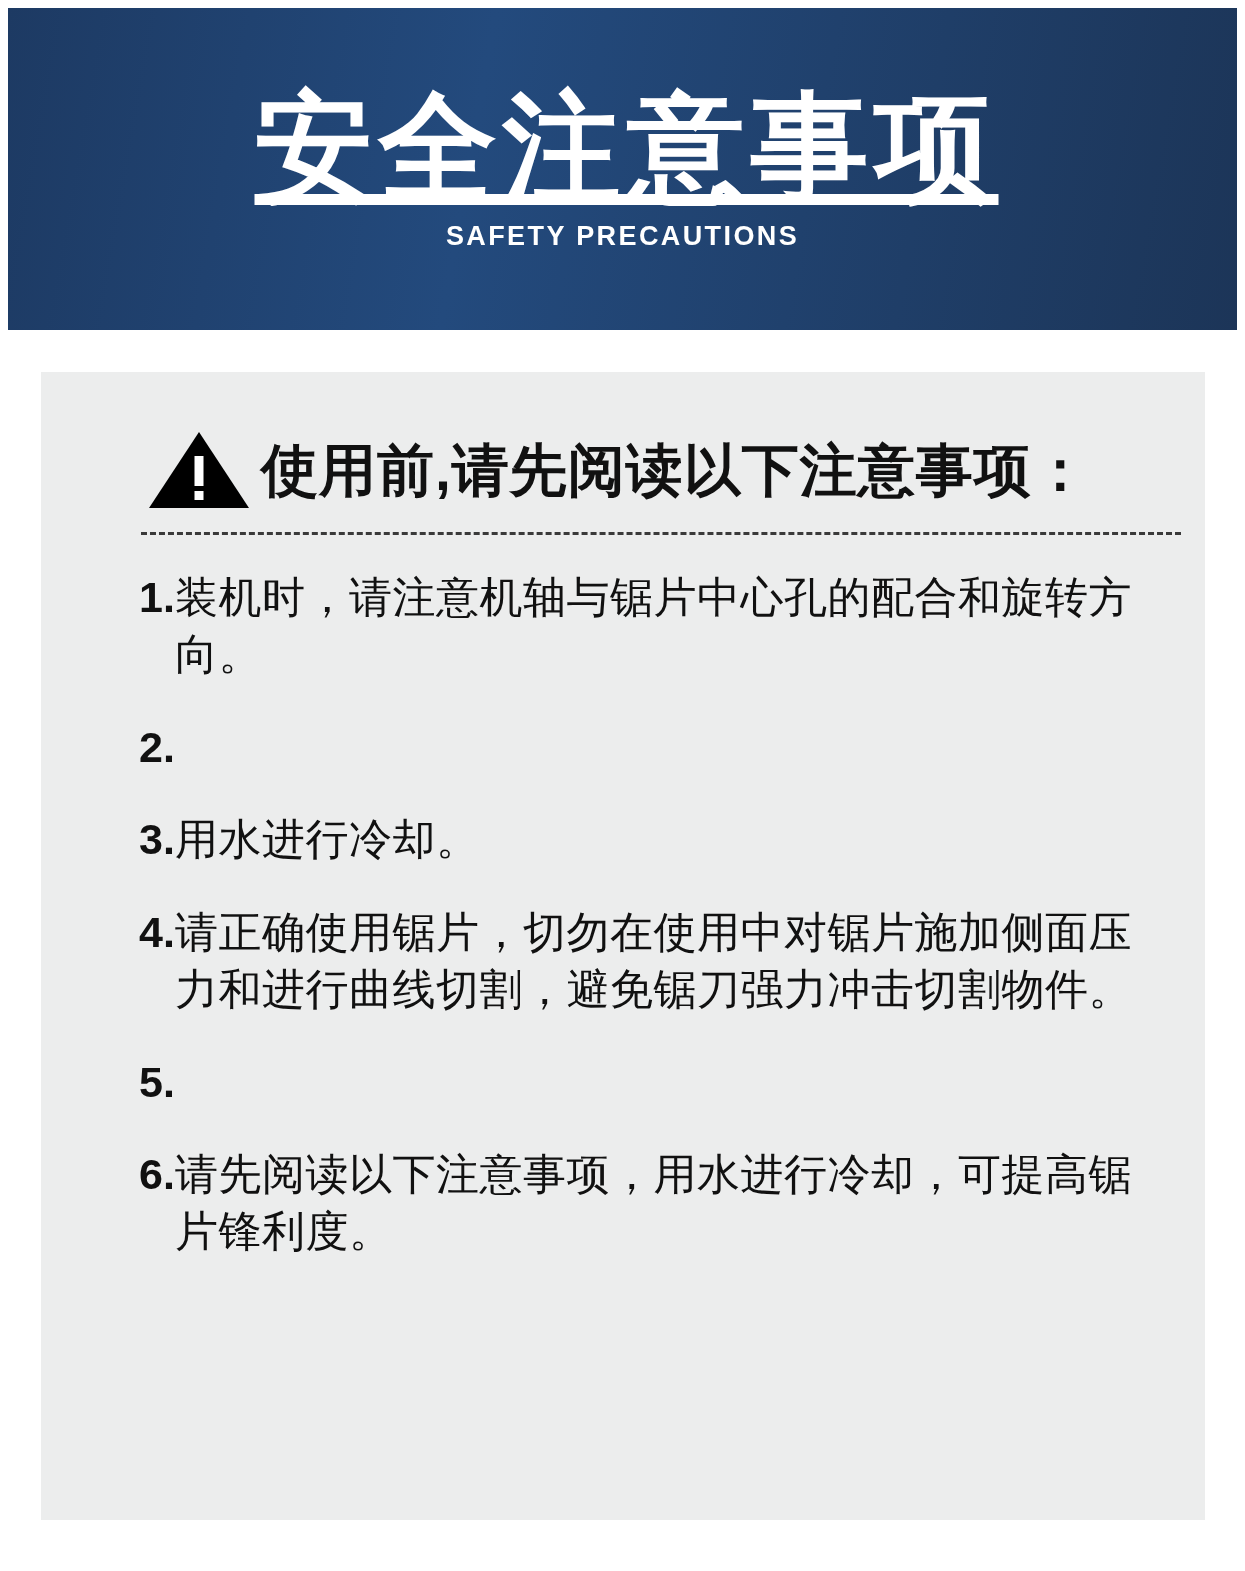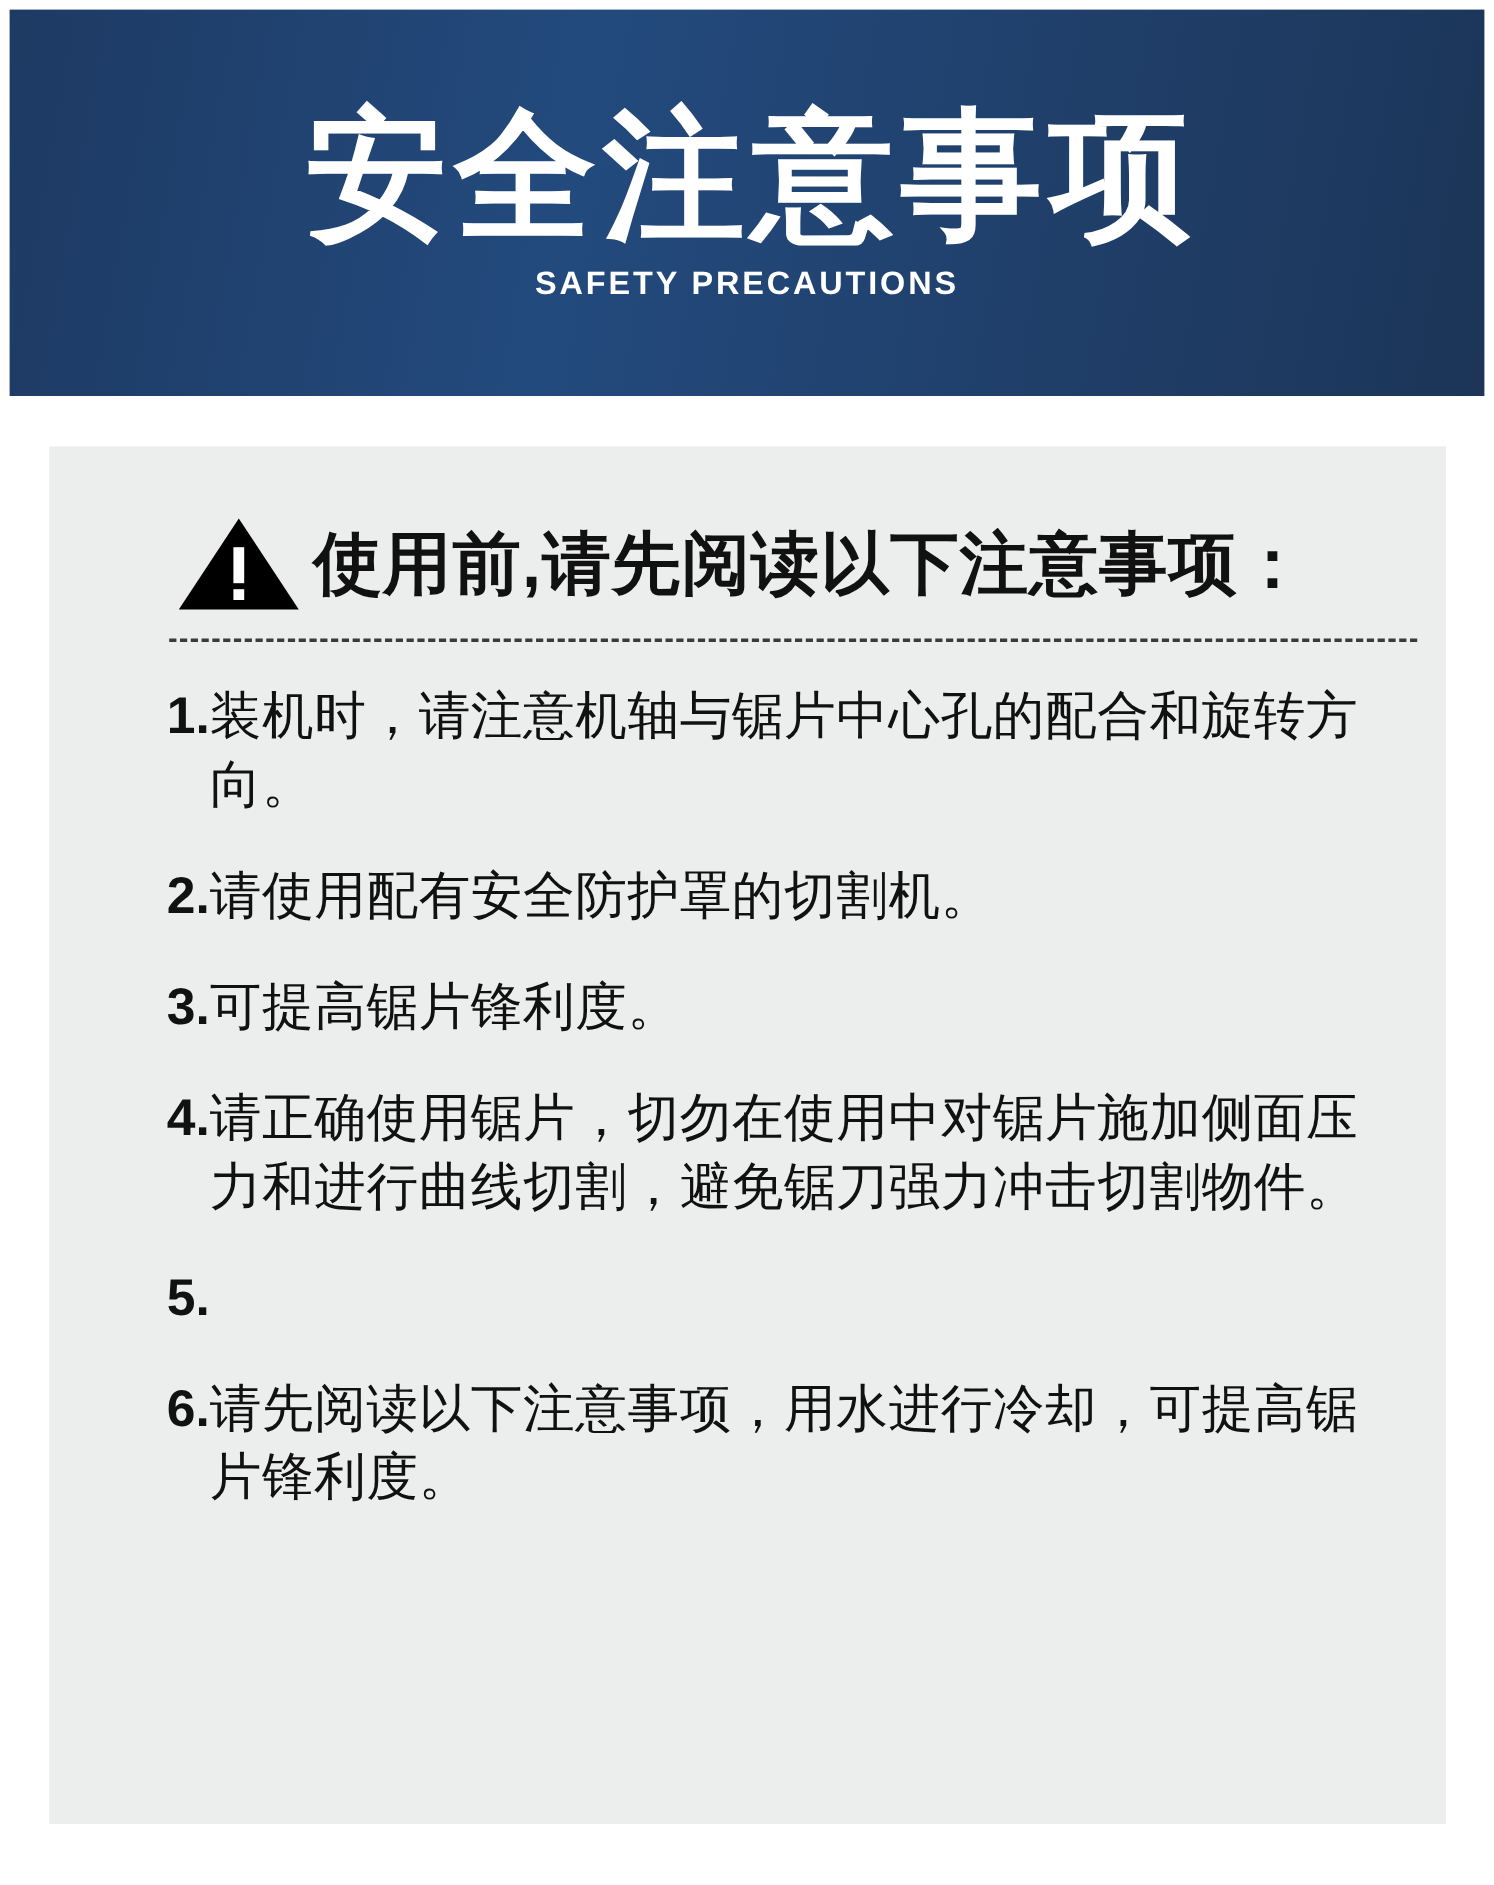--- a/index.html
+++ b/index.html
@@ -32,20 +32,21 @@
   }
   .banner-title {
     color: #ffffff;
     font-size: 118px;
     font-weight: 700;
     letter-spacing: 6px;
     line-height: 1.05;
     text-align: center;
     margin: 0 0 4px 0;
     padding-left: 8px;
+    text-decoration: underline;
   }
   .banner-sub {
     color: #ffffff;
     font-size: 27px;
     font-weight: 700;
     letter-spacing: 2.4px;
     text-align: center;
     margin: 8px 0 0 0;
   }
 
@@ -137,25 +138,24 @@
 
   <div class="dashed-rule"></div>
 
   <ul class="list">
     <li>
       <span class="num">1.</span>
       <span class="txt">装机时，请注意机轴与锯片中心孔的配合和旋转方向。</span>
     </li>
     <li>
       <span class="num">2.</span>
-      <span class="txt">请使用配有安全防护罩的切割机。</span>
     </li>
     <li>
       <span class="num">3.</span>
-      <span class="txt">可提高锯片锋利度。</span>
+      <span class="txt">用水进行冷却。</span>
     </li>
     <li>
       <span class="num">4.</span>
       <span class="txt">请正确使用锯片，切勿在使用中对锯片施加侧面压力和进行曲线切割，避免锯刀强力冲击切割物件。</span>
     </li>
     <li>
       <span class="num">5.</span>
     </li>
     <li>
       <span class="num">6.</span>

